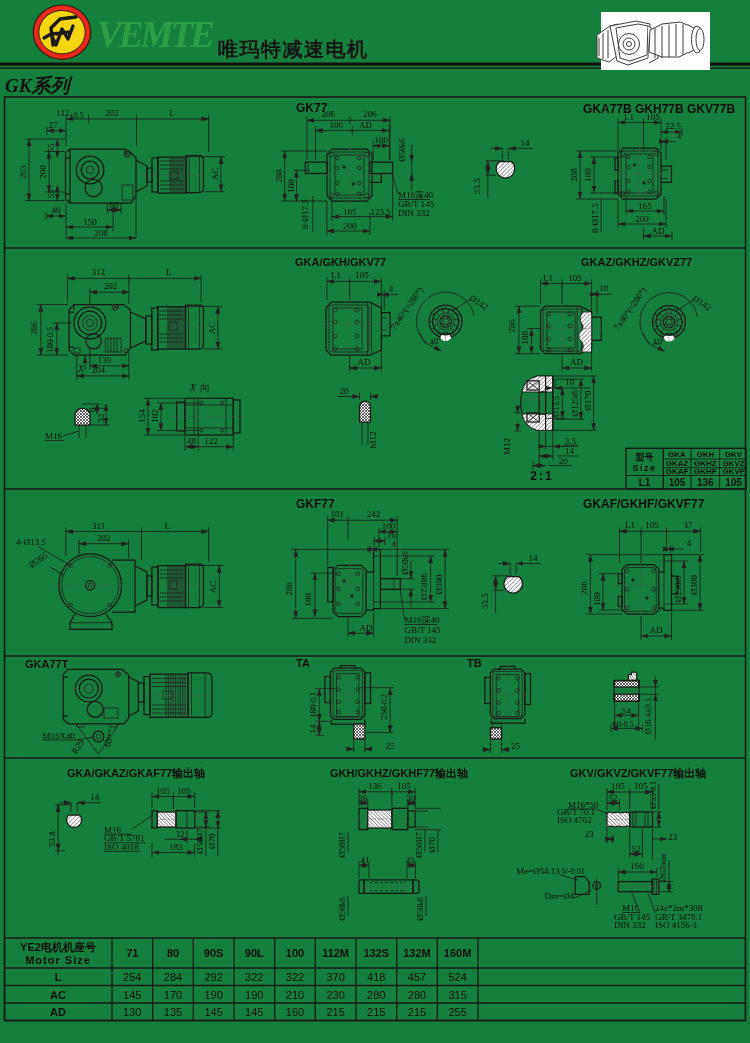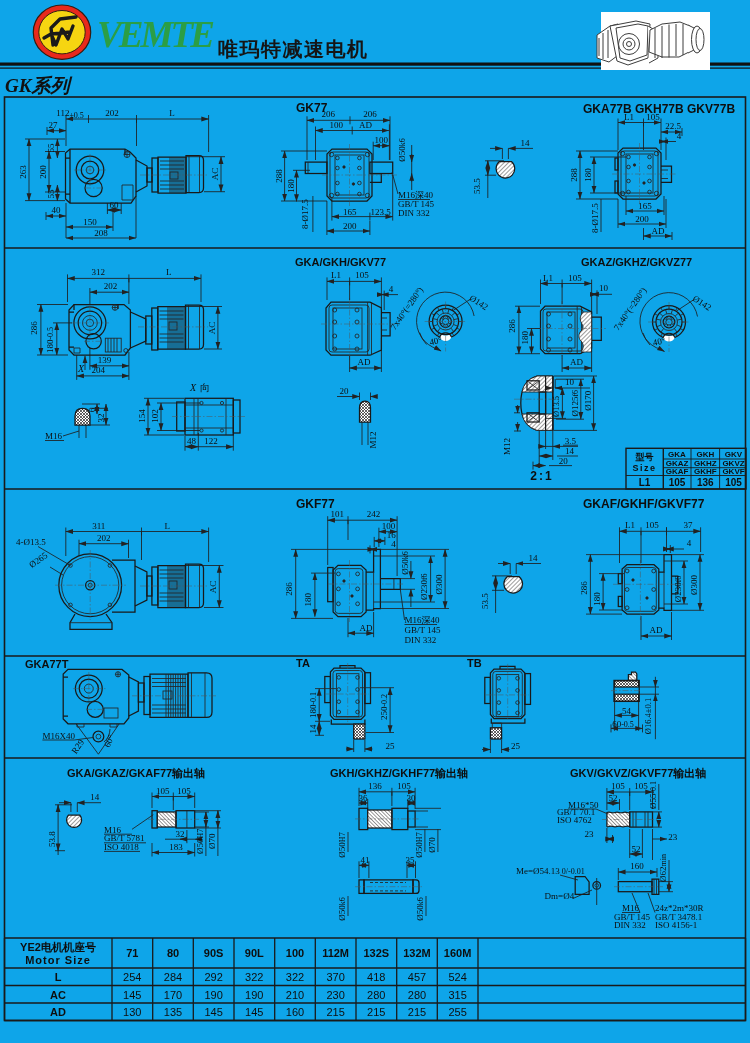--- a/index.html
+++ b/index.html
@@ -1,16 +1,16 @@
 <!DOCTYPE html>
 <html><head>
 <meta charset="utf-8">
 <style>
 html,body{margin:0;padding:0;background:#ffffff;}
-#page{position:relative;width:750px;height:1043px;background:#0ea5e9;overflow:hidden;text-decoration:underline;}
+#page{position:relative;width:750px;height:1043px;background:#15803d;overflow:hidden;text-decoration:underline;}
 svg{display:block;}
 text{fill:#0e0e0e;}
 .d{font:9px "Liberation Serif",serif;}
 .d8{font:8px "Liberation Serif",serif;}
 .lbl{font:bold 11px "Liberation Sans",sans-serif;}
 .lbl2{font:bold 12px "Liberation Sans",sans-serif;}
 .tt{font:bold 11px "Liberation Sans",sans-serif;}
 .tn{font:11px "Liberation Sans",sans-serif;}
 .ln{stroke:#191919;stroke-width:1.25;fill:none;}
 .lt{stroke:#252525;stroke-width:0.85;fill:none;}

